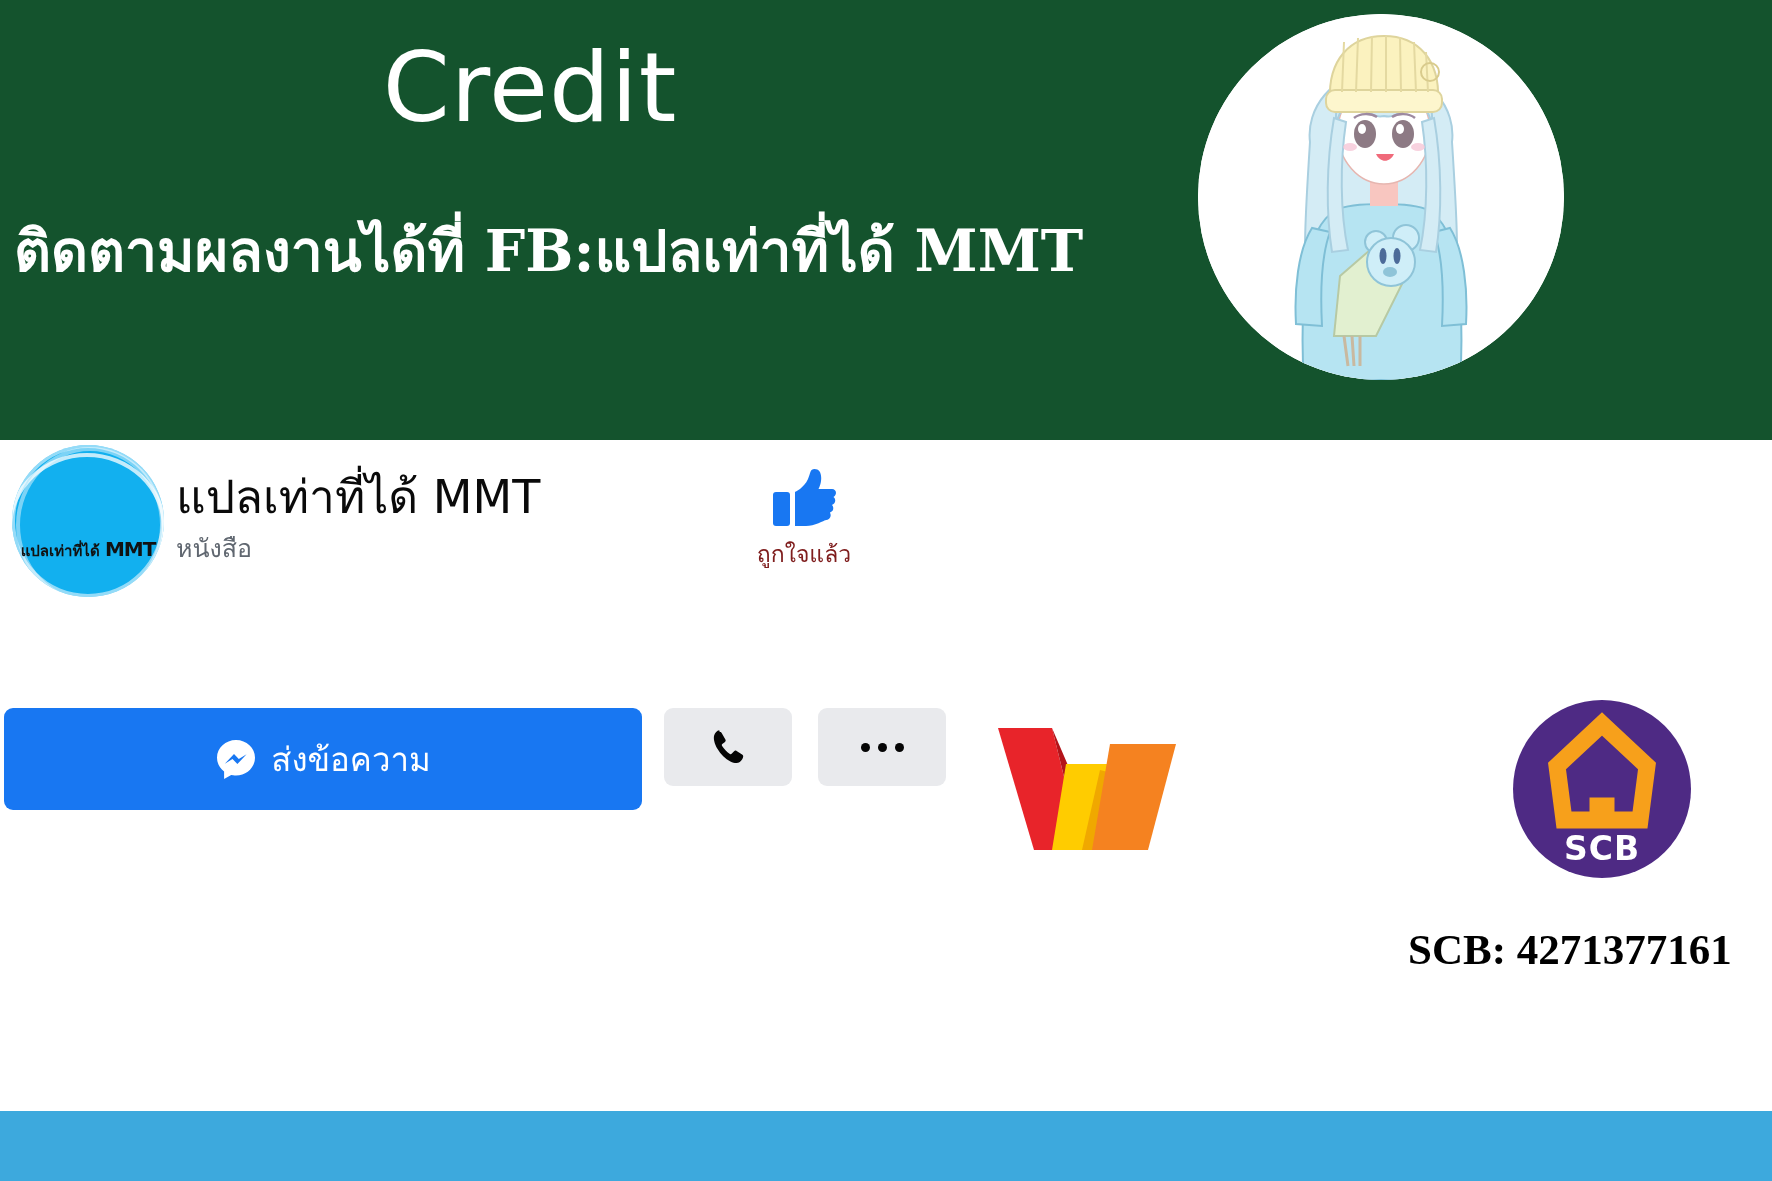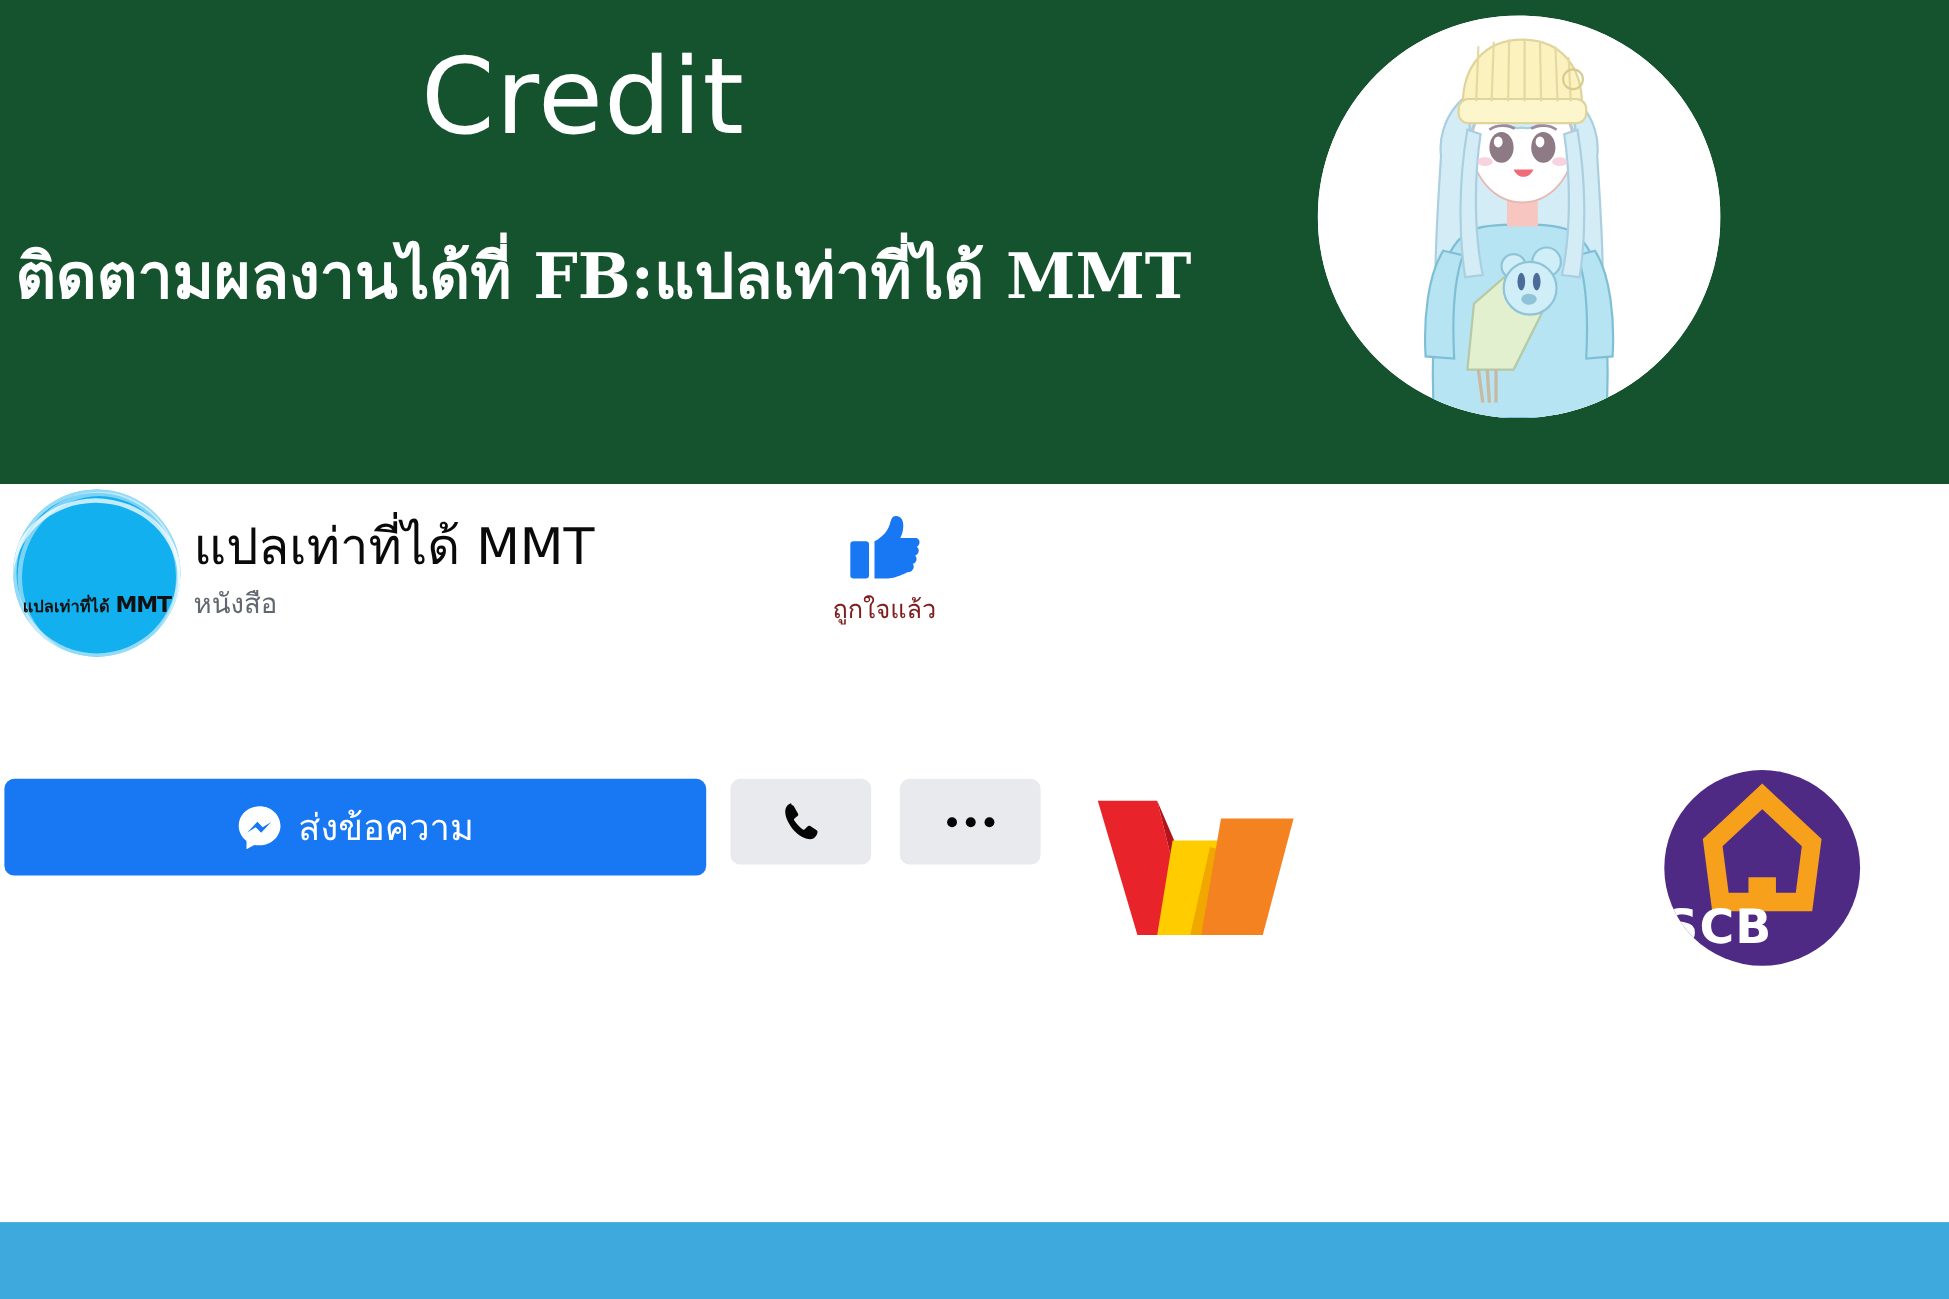--- a/index.html
+++ b/index.html
@@ -149,21 +149,21 @@
     font-weight: 700;
     color: #0c0c0c;
     font-family: "DejaVu Serif", "Liberation Serif", serif;
     white-space: nowrap;
   }
 
   
   .btn-message {
     position: absolute;
     left: 4px; top: 708px;
-    width: 638px; height: 88px;
+    width: 638px; height: 102px;
     background: #1877f2;
     border-radius: 9px;
     display: flex;
     align-items: center;
     justify-content: center;
     gap: 14px;
     border: none;
     cursor: pointer;
   }
   .btn-message .label {
@@ -204,22 +204,23 @@
     left: 1513px; top: 700px;
     width: 178px; height: 178px;
     border-radius: 50%;
     background: #4e2a84;
     overflow: hidden;
   }
   .scb-text {
     position: absolute;
     left: 0; bottom: 10px;
     width: 178px;
+    text-align: center;
     color: #ffffff;
-    font-size: 43px;
+    font-size: 33px;
     font-weight: 700;
     letter-spacing: 1px;
     font-family: "DejaVu Sans", sans-serif;
   }
 
   .acct-wallet {
     position: absolute;
     left: 857px; top: 925px;
     font-size: 43px;
     font-weight: 700;
@@ -378,16 +379,17 @@
     <path d="M114 18 L180 18 L152 124 L96 124 Z" fill="#f58220"></path>
   </svg>
 
   <div class="scb-logo">
     <svg width="178" height="178" viewBox="0 0 178 178">
       <path d="M89 24 L134 66 L127 120 L93 120 L93 106 L85 106 L85 120 L51 120 L44 66 Z" fill="none" stroke="#f7a01b" stroke-width="17" stroke-linejoin="miter"></path>
     </svg>
     <div class="scb-text">SCB</div>
   </div>
 
+  <div class="acct-scb">SCB: 4271377161</div>
 
   <div class="bottom-bar"></div>
 
 </div>
 
 </body></html>

